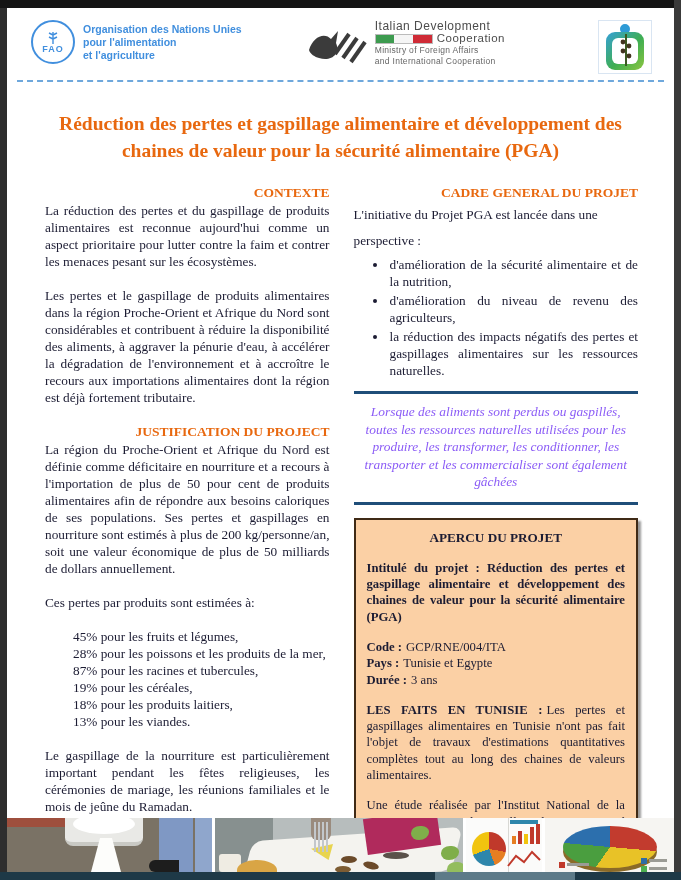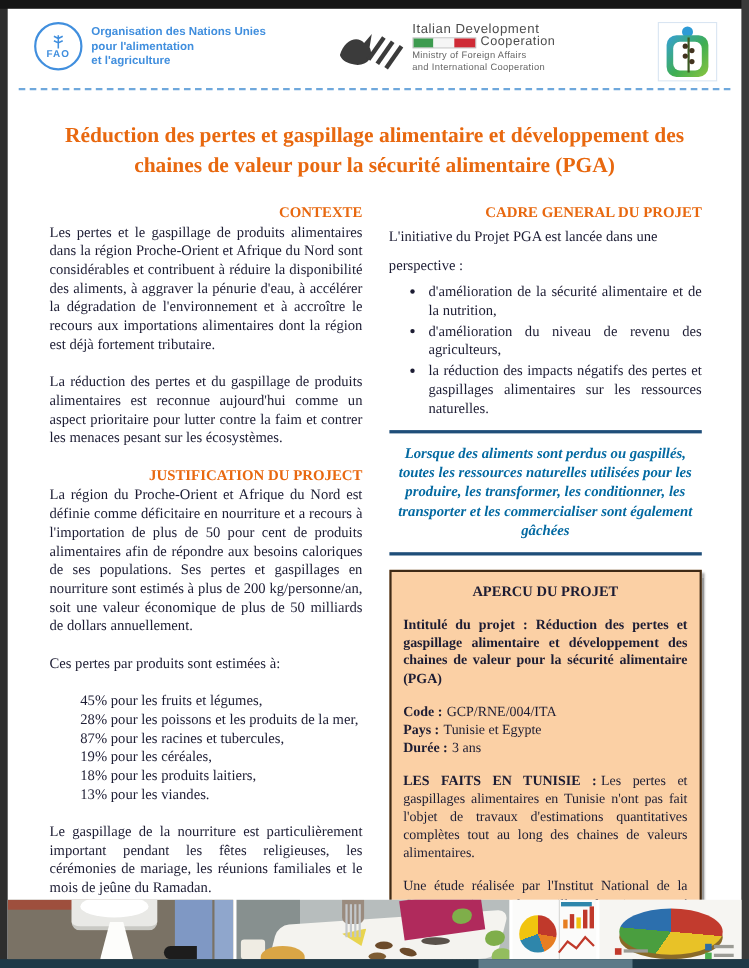--- a/index.html
+++ b/index.html
@@ -79,21 +79,21 @@
   .loss-list li{margin:0;}
   .cadre-intro{line-height:26px !important;text-align:left !important;margin-bottom:0 !important;}
   .cadre-bullets{margin:2px 0 12px 34px;padding:0;}
   .cadre-bullets li{text-align:justify;margin-bottom:2px;padding-left:2px;}
   
   .quote{
     margin-top:8px;border-top:3px solid #1f4e79;border-bottom:3px solid #1f4e79;
     padding:9px 2px 11px;
   }
   .quote-text{
-    color:#0369a1;font-weight:bold;font-style:italic;text-align:center;
+    color:#8b5cf6;font-weight:normal;font-style:italic;text-align:center;
     font-size:13.4px;line-height:17.5px;
   }
   
   .project-box{
     margin-top:13px;background:#fbd0a5;border:2px solid #3f2a16;
     box-shadow:3px 3px 2px rgba(0,0,0,.4);
     padding:8px 11px 10px;font-size:12.7px;line-height:16.3px;
   }
   .project-box .box-title{text-align:center;font-weight:bold;font-size:13.2px;margin:2px 0 14px;}
   .project-box p{margin:0 0 14px;text-align:justify;}
@@ -209,22 +209,22 @@
       </div>
     </div>
   </div>
 
   <div class="doc-title">Réduction des pertes et gaspillage alimentaire et développement des chaines de valeur pour la sécurité alimentaire (PGA)</div>
 
   <div class="columns">
 
     <div class="col">
       <div class="sec-head">CONTEXTE</div>
+      <p>La réduction des pertes et du gaspillage de produits alimentaires est reconnue aujourd'hui comme un aspect prioritaire pour lutter contre la faim et contrer les menaces pesant sur les écosystèmes.</p>
       <p>Les pertes et le gaspillage de produits alimentaires dans la région Proche-Orient et Afrique du Nord sont considérables et contribuent à réduire la disponibilité des aliments, à aggraver la pénurie d'eau, à accélérer la dégradation de l'environnement et à accroître le recours aux importations alimentaires dont la région est déjà fortement tributaire.</p>
-      <p>La réduction des pertes et du gaspillage de produits alimentaires est reconnue aujourd'hui comme un aspect prioritaire pour lutter contre la faim et contrer les menaces pesant sur les écosystèmes.</p>
       <div class="sec-head mt">JUSTIFICATION DU PROJECT</div>
       <p>La région du Proche-Orient et Afrique du Nord est définie comme déficitaire en nourriture et a recours à l'importation de plus de 50 pour cent de produits alimentaires afin de répondre aux besoins caloriques de ses populations. Ses pertes et gaspillages en nourriture sont estimés à plus de 200 kg/personne/an, soit une valeur économique de plus de 50 milliards de dollars annuellement.</p>
       <p>Ces pertes par produits sont estimées à:</p>
       <ul class="loss-list">
         <li>45% pour les fruits et légumes,</li>
         <li>28% pour les poissons et les produits de la mer,</li>
         <li>87% pour les racines et tubercules,</li>
         <li>19% pour les céréales,</li>
         <li>18% pour les produits laitiers,</li>
         <li>13% pour les viandes.</li>

